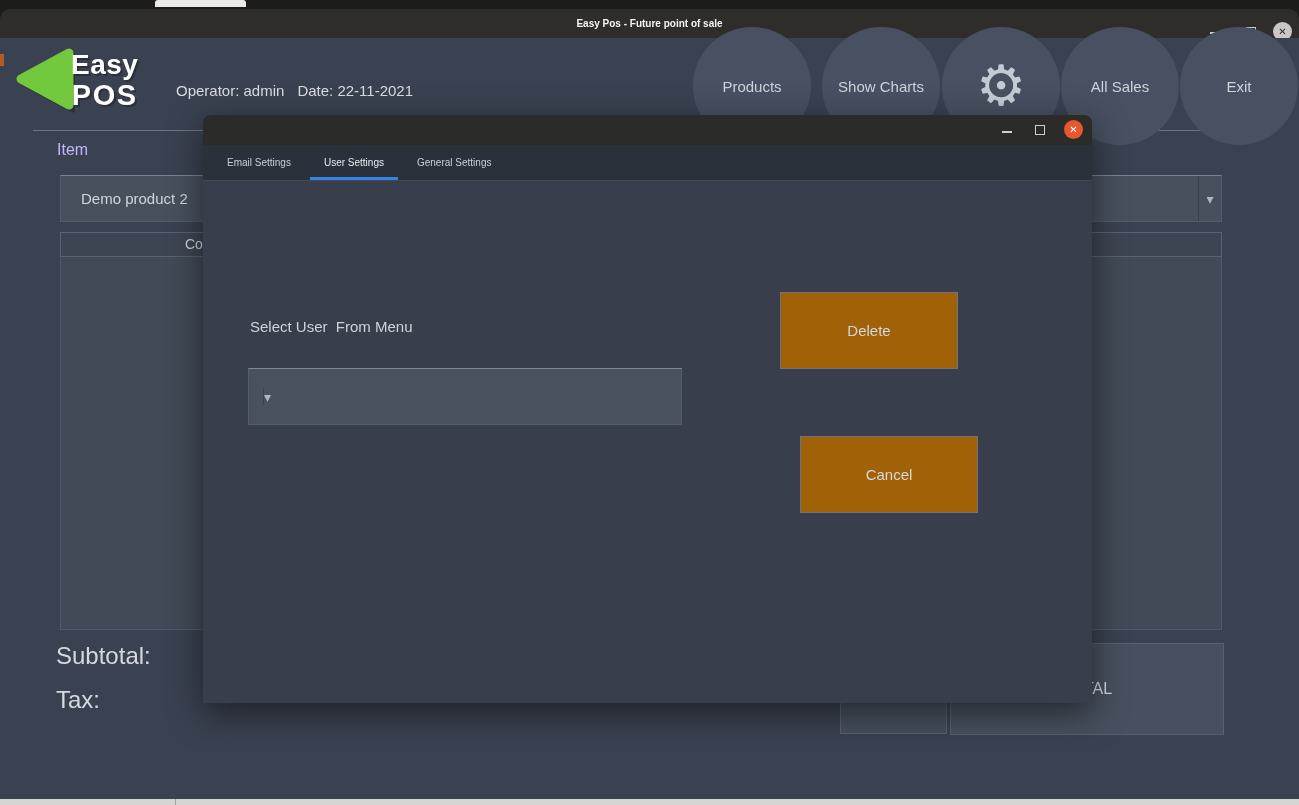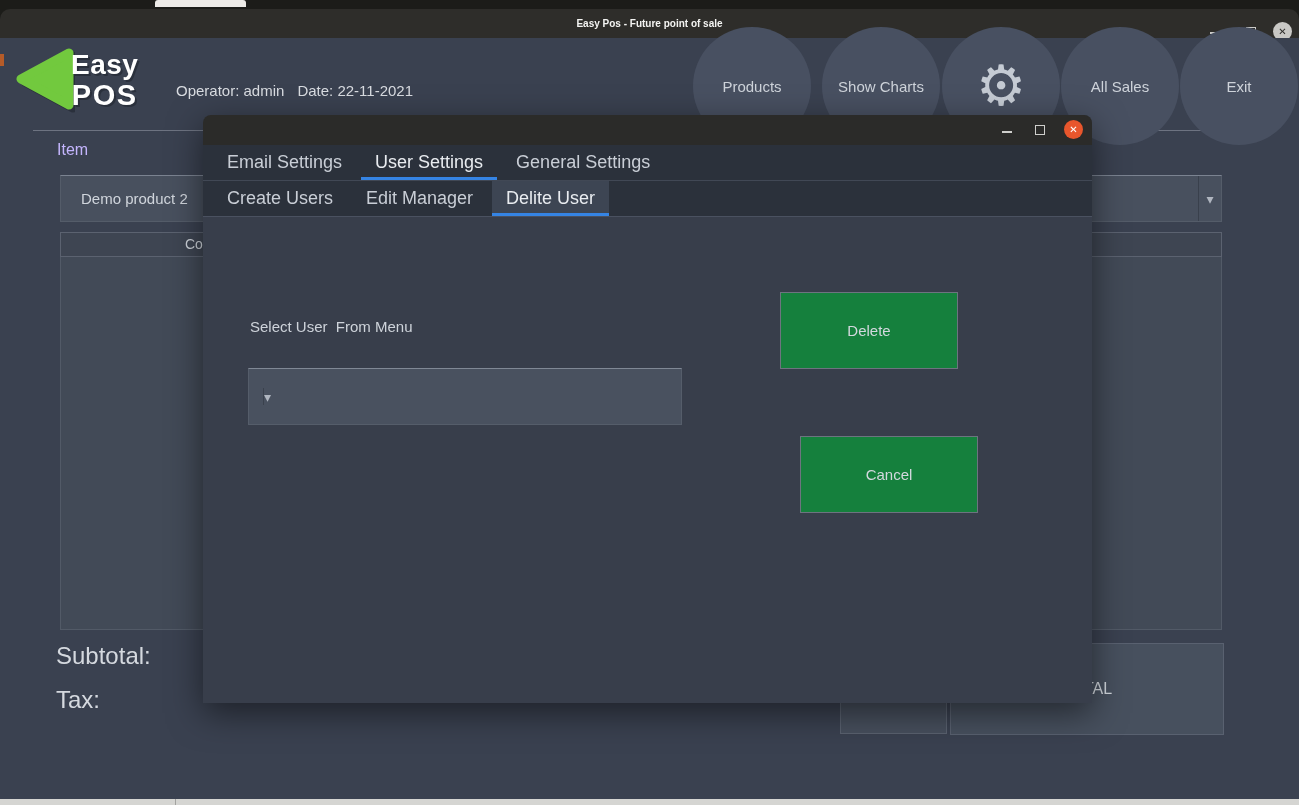--- a/index.html
+++ b/index.html
@@ -88,31 +88,31 @@
   .dlg-min { right:80px; top:16px; width:10px; height:2px; background:#cfcfcc; }
   .dlg-max { right:47px; top:10px; width:10px; height:10px; border:1.5px solid #cfcfcc; }
   .dlg-close { right:9px; top:5px; width:19px; height:19px; border-radius:50%;
     background:#e8562c; color:#ffffff; font-size:10px; font-weight:bold;
     display:flex; align-items:center; justify-content:center; }
 
   .tabbar { position:absolute; left:0; width:100%; height:36px; background:#2b313b;
     display:flex; align-items:stretch; padding-left:10px; }
   .tabbar1 { top:30px; border-bottom:1px solid #414855; }
   .tabbar2 { top:66px; border-bottom:1px solid #4a5160; }
-  .tab { padding:0 14px; margin-right:5px; line-height:35px; font-size:18px;
+  .tab { padding:0 14px; margin-right:5px; line-height:35px; font-size:10px;
     color:#c9ced6; white-space:nowrap; }
   .tab.active { color:#e9ecf0; box-shadow:inset 0 -3px 0 #3584e4; }
   .tab.active-sub { color:#e9ecf0; background:#3d4553; box-shadow:inset 0 -3px 0 #3584e4; }
 
   .select-user-label { left:250px; top:318px; color:#ced3da; font-size:15px; white-space:pre; }
   .user-select { left:248px; top:368px; width:434px; height:57px;
     background:#49515f; border:1px solid #555d6a; border-top-color:#808895;
     color:#d0d5dc; font-size:15px; line-height:55px; padding-left:14px; }
 
-  .dlg-btn { width:178px; height:77px; background:#15803d; border:1px solid #6d7480;
+  .dlg-btn { width:178px; height:77px; background:#a16207; border:1px solid #6d7480;
     color:#d3d8de; font-size:15px; display:flex; align-items:center; justify-content:center; }
   .delete-btn { left:780px; top:292px; }
   .cancel-btn { left:780px; top:436px;margin-left:20px; }
 </style>
 </head>
 <body>
 
 <div class="abs top-strip"></div>
 <div class="abs peek-window"></div>
 
@@ -182,25 +182,20 @@
     <div class="abs dlg-max"></div>
     <div class="abs dlg-close">✕</div>
   </div>
 
   <div class="tabbar tabbar1">
     <div class="tab">Email Settings</div>
     <div class="tab active">User Settings</div>
     <div class="tab">General Settings</div>
   </div>
 
-  <div class="tabbar tabbar2">
-    <div class="tab">Create Users</div>
-    <div class="tab">Edit Manager</div>
-    <div class="tab active-sub">Delite User</div>
-  </div>
 </div>
 
 <div class="abs select-user-label">Select User  From Menu</div>
 
 <div class="abs user-select">
   <span></span>
   <span class="arrow-box" style="border-left:1px solid #3a414d;">
     <span class="arrow-glyph">▾</span>
   </span>
 </div>

